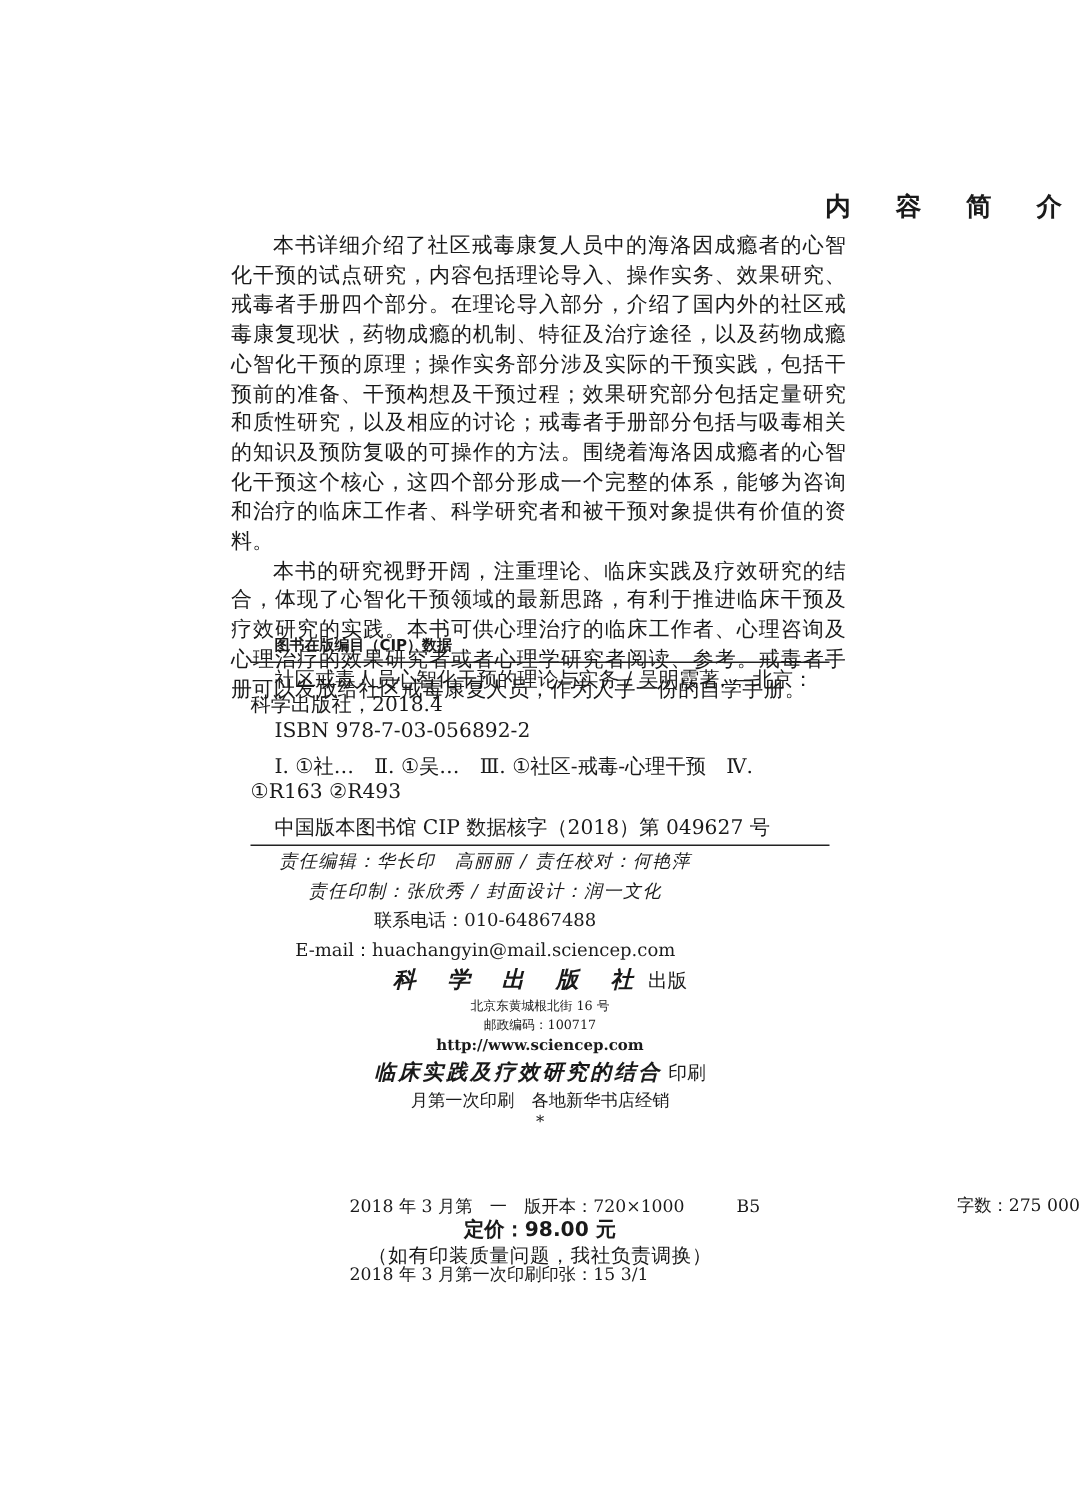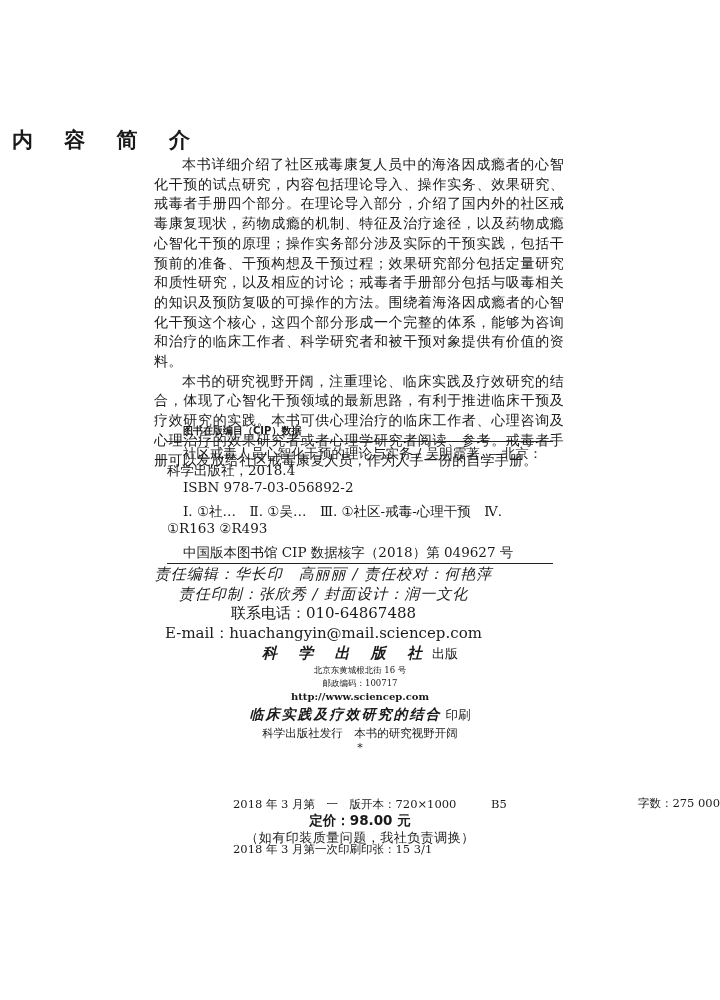--- a/index.html
+++ b/index.html
@@ -13,23 +13,23 @@
       position: relative;
       overflow: hidden;
       color: #1a1a1a;
       font-family: "DejaVu Serif", "Liberation Serif", serif;
     }
     .page-title {
       position: absolute;
       top: 126px;
       left: 0;
       width: 720px;
-      text-align: left;
-      font-family: "DejaVu Sans", "Liberation Sans", sans-serif;
-      font-size: 21px;
+      text-align: right;
+      font-family: "DejaVu Sans", "Liberation Sans", sans-serif;
+      font-size: 17px;
       font-weight: bold;
       letter-spacing: 12px;
       padding-left: 12px;
       box-sizing: border-box;
     }
     .intro {
       position: absolute;
       top: 155px;
       left: 154px;
       width: 410px;
@@ -76,21 +76,21 @@
       line-height: 18px;
       padding-top: 6px;
       padding-bottom: 2px;
     }
     .credits {
       position: absolute;
       top: 565px;
       left: 0;
       width: 647px;
       text-align: center;
-      font-size: 15px;
+      font-size: 12px;
       line-height: 19.5px;
     }
     .credits .kaiti {
       font-family: "DejaVu Serif", "Liberation Serif", serif;
       font-style: italic;
       letter-spacing: 1px;
     }
     .publisher-block {
       position: absolute;
       top: 643px;
@@ -222,21 +222,21 @@
 <div class="publisher-block">
   <div class="publisher-name">
     <span>科 学 出 版 社</span><span class="suffix">出版</span>
   </div>
   <div class="small-line">北京东黄城根北街 16 号</div>
   <div class="small-line">邮政编码：100717</div>
   <div class="url-line">http://www.sciencep.com</div>
   <div class="printer-name">
     <span>临床实践及疗效研究的结合</span><span class="suffix">印刷</span>
   </div>
-  <div class="dist-line">科学出版社发行　本书的研究视野开阔</div>
+  <div class="dist-line">月第一次印刷　各地新华书店经销</div>
   <div class="star">*</div>
 </div>
 
 <div class="specs">
   <div class="row"><span style="width:118px">2018 年 3 月第　一　版</span><span style="width:130px;padding-left:10px">开本：720×1000</span><span>B5</span></div>
   <div class="row"><span style="width:118px">2018 年 3 月第一次印刷</span><span style="width:130px;padding-left:10px">印张：15 3/1</span></div>
 </div>
 
 <div class="words-line">字数：275 000</div>
 <div class="price-line">定价：98.00 元</div>

